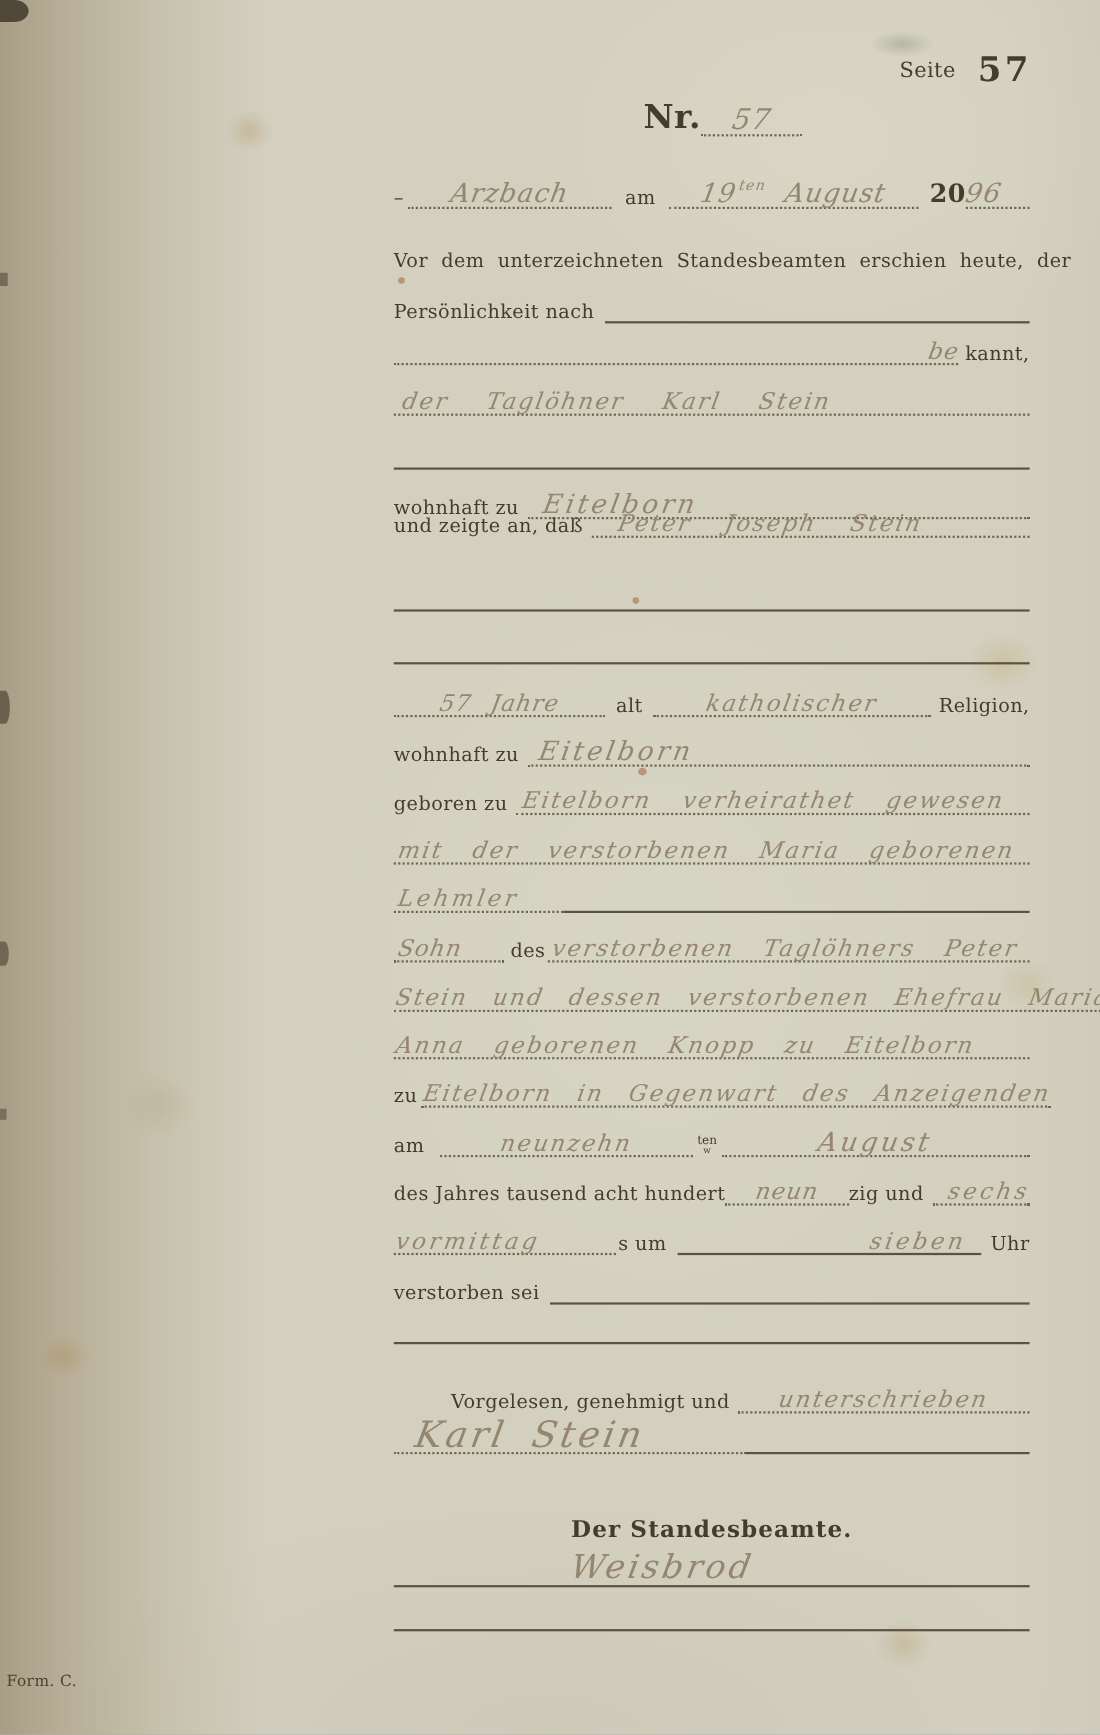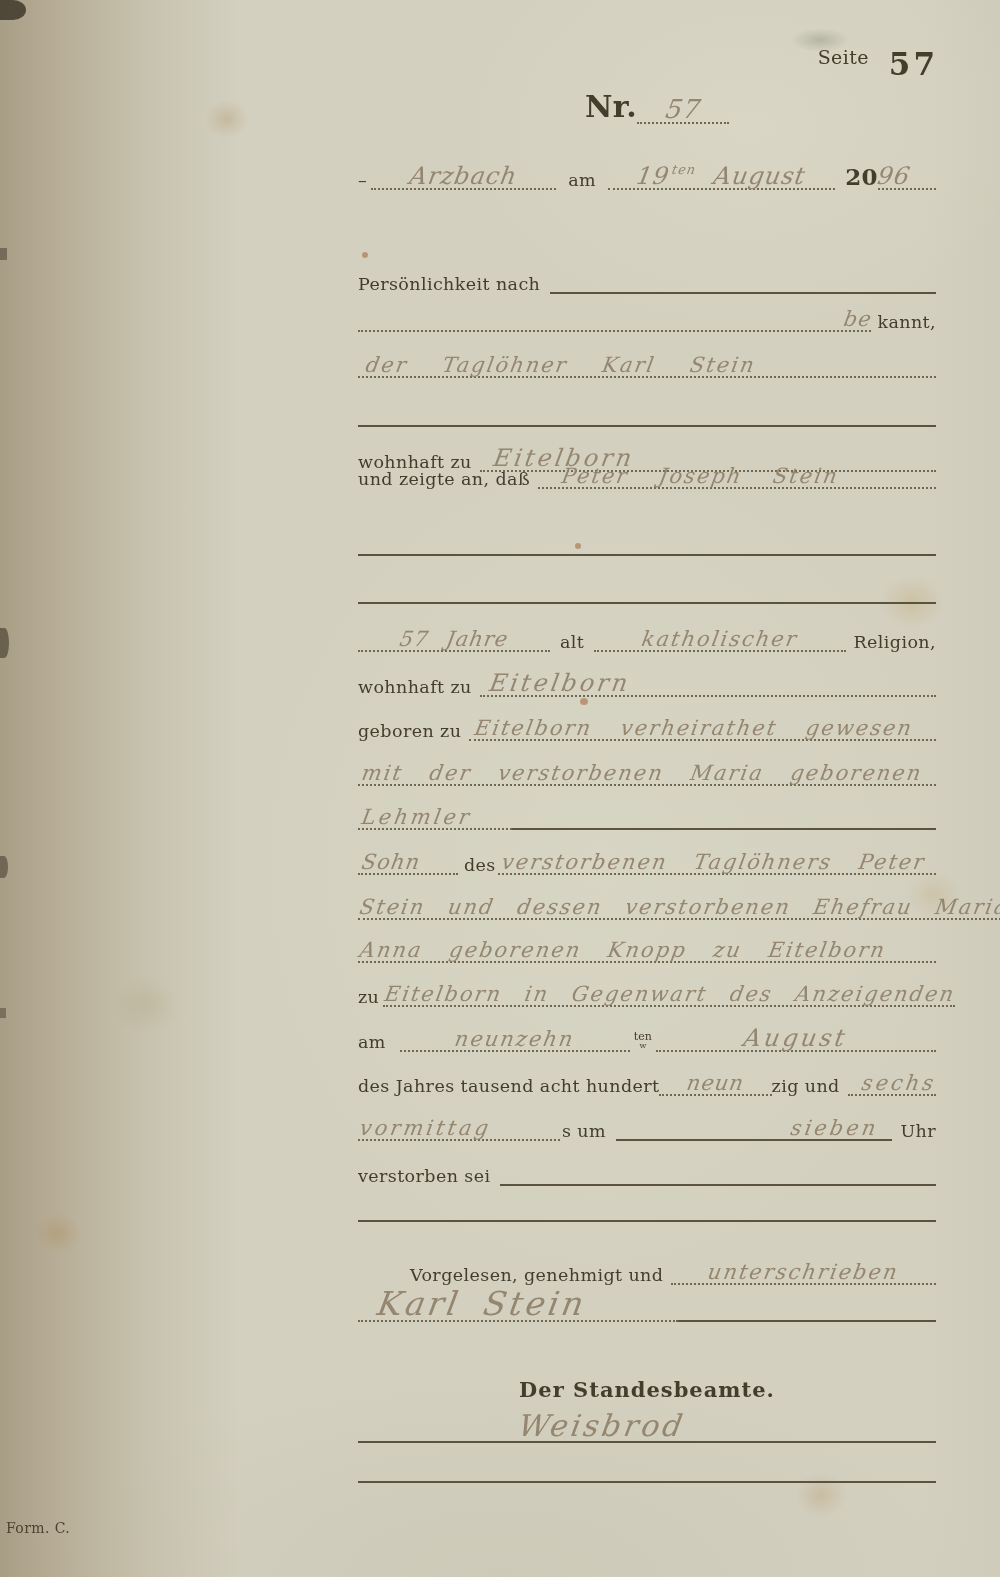--- a/index.html
+++ b/index.html
@@ -53,21 +53,21 @@
   <div class="spot" style="left:880px;top:575px;width:64px;height:54px;background:radial-gradient(closest-side,rgba(190,160,95,.30),transparent);"></div>
   <div class="spot" style="left:35px;top:1212px;width:46px;height:42px;background:radial-gradient(closest-side,rgba(170,135,80,.32),transparent);"></div>
   <div class="spot" style="left:795px;top:1472px;width:52px;height:46px;background:radial-gradient(closest-side,rgba(175,142,85,.28),transparent);"></div>
   <div class="spot" style="left:110px;top:975px;width:70px;height:60px;background:radial-gradient(closest-side,rgba(160,140,95,.18),transparent);"></div>
   <div class="spot" style="left:905px;top:870px;width:56px;height:50px;background:radial-gradient(closest-side,rgba(185,155,95,.22),transparent);"></div>
   <div class="spot" style="left:790px;top:28px;width:60px;height:24px;background:radial-gradient(closest-side,rgba(110,115,95,.30),transparent);"></div>
   <div class="rust" style="left:575px;top:543px;width:6px;height:6px;"></div>
   <div class="rust" style="left:580px;top:698px;width:8px;height:7px;"></div>
   <div class="rust" style="left:362px;top:252px;width:6px;height:6px;"></div>
 
-  <div style="position:absolute;right:62px;top:46px;display:flex;align-items:flex-start;gap:20px;">
+  <div style="position:absolute;right:62px;top:46px;display:flex;align-items:center;gap:20px;">
     <span class="pr" style="font-size:19px;">Seite</span>
     <span class="pr prb" style="font-size:31px;letter-spacing:3px;">57</span>
   </div>
 
   <div style="position:absolute;left:585px;top:88px;display:flex;align-items:flex-end;">
     <span class="pr prb" style="font-size:30px;">Nr.</span>
     <span class="seg dot ctr" style="width:92px;height:34px;">
       <span class="hw" style="font-size:26px;">57</span>
     </span>
   </div>
@@ -82,20 +82,24 @@
       <span class="hw" style="font-size:24px;">19</span>
       <span class="hw supHw" style="margin:0 18px 12px 2px;">ten</span>
       <span class="hw" style="font-size:24px;">August</span>
     </span>
     <span class="pr prb" style="font-size:23px;margin-left:10px;">20</span>
     <span class="seg dot" style="width:58px;height:40px;">
       <span class="hw" style="font-size:24px;">96</span>
     </span>
   </div>
 
+  <div class="row" style="top:218px;height:30px;">
+    <span class="gap" style="width:78px;"></span>
+    <span class="pr" style="word-spacing:6px;">Vor dem unterzeichneten Standesbeamten erschien heute, der</span>
+  </div>
 
   <div class="row" style="top:262px;text-align:center;">
     <span class="pr" style="margin-right:10px;">Persönlichkeit nach</span>
     <span class="seg sol fill"></span>
   </div>
 
   <div class="row" style="top:300px;">
     <span class="seg dot fill endj">
       <span class="hw">be</span>
     </span>

